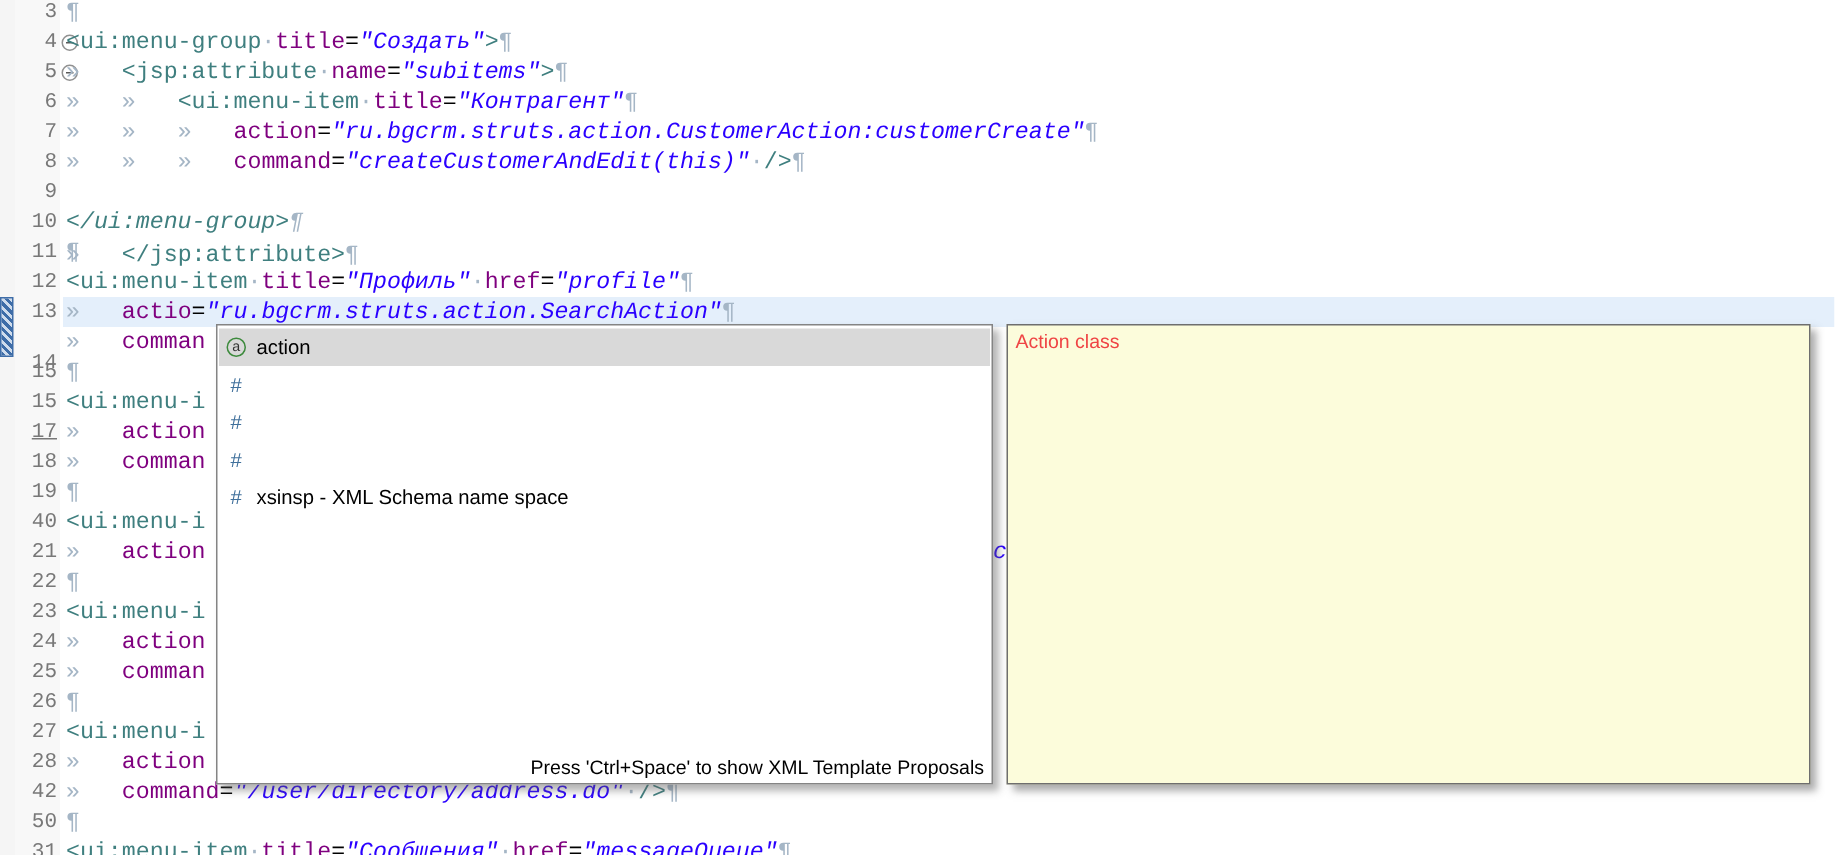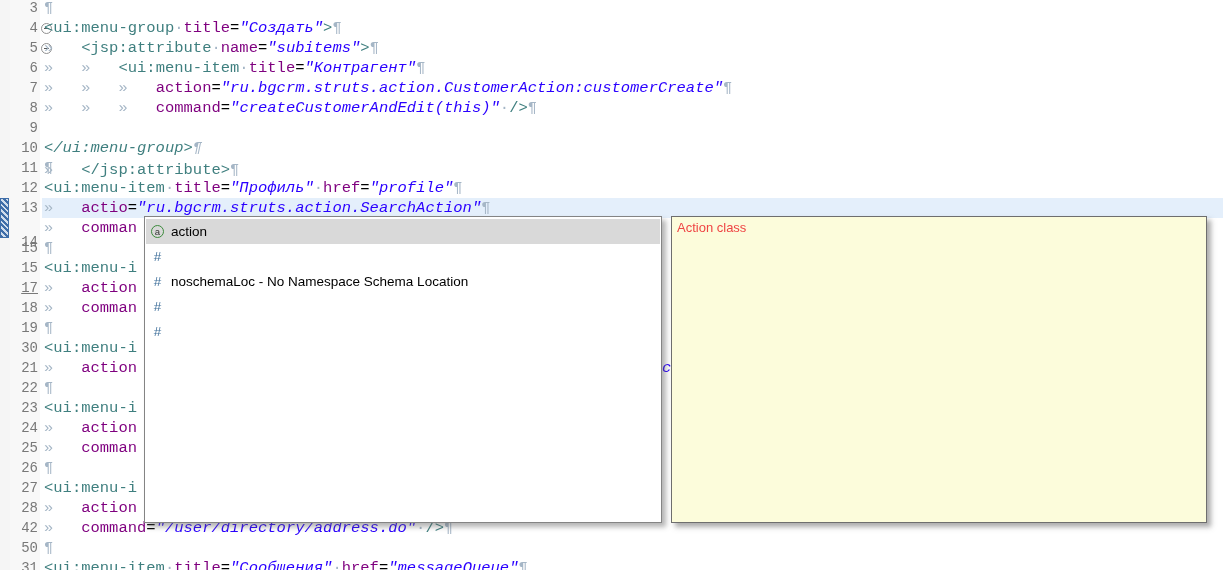--- a/index.html
+++ b/index.html
@@ -83,21 +83,21 @@
       <div class="line-num" style="top: 238px;">15</div>
       <div class="code-line" style="top: 238px;"><span class="tok-ws">¶</span></div>
       <div class="line-num" style="top: 258px;">15</div>
       <div class="code-line" style="top: 258px;"><span class="tok-tag">&lt;ui:menu-i</span></div>
       <div class="line-num" style="top: 278px; text-decoration: underline;">17</div>
       <div class="code-line" style="top: 278px;"><span class="tok-ws">»   </span><span class="tok-attr">action</span></div>
       <div class="line-num" style="top: 298px;">18</div>
       <div class="code-line" style="top: 298px;"><span class="tok-ws">»   </span><span class="tok-attr">comman</span></div>
       <div class="line-num" style="top: 318px;">19</div>
       <div class="code-line" style="top: 318px;"><span class="tok-ws">¶</span></div>
-      <div class="line-num" style="top: 338px;">30</div>
+      <div class="line-num" style="top: 338px;">40</div>
       <div class="code-line" style="top: 338px;"><span class="tok-tag">&lt;ui:menu-i</span></div>
       <div class="line-num" style="top: 358px;">21</div>
       <div class="code-line" style="top: 358px;"><span class="tok-ws">»   </span><span class="tok-attr">action</span></div>
       <div class="line-num" style="top: 378px;">22</div>
       <div class="code-line" style="top: 378px;"><span class="tok-ws">¶</span></div>
       <div class="line-num" style="top: 398px;">23</div>
       <div class="code-line" style="top: 398px;"><span class="tok-tag">&lt;ui:menu-i</span></div>
       <div class="line-num" style="top: 418px;">24</div>
       <div class="code-line" style="top: 418px;"><span class="tok-ws">»   </span><span class="tok-attr">action</span></div>
       <div class="line-num" style="top: 438px;">25</div>
@@ -122,26 +122,27 @@
   <div id="assist-list">
       <div class="assist-item selected">
         <span class="icon-attr">a</span>
         <span>action</span>
       </div>
       <div class="assist-item">
         <span class="icon-hash">#</span>
       </div>
       <div class="assist-item">
         <span class="icon-hash">#</span>
-        <span>noschemaLoc - No Namespace Schema Location</span>
       </div>
       <div class="assist-item">
         <span class="icon-hash">#</span>
       </div>
       <div class="assist-item">
         <span class="icon-hash">#</span>
+        <span>xsinsp - XML Schema name space</span>
       </div>
     </div>
+  <div id="assist-status">Press 'Ctrl+Space' to show XML Template Proposals</div>
 </div>
 
 <div id="info-tooltip">
   <span>Action class</span>
 </div>
 
 </body></html>

